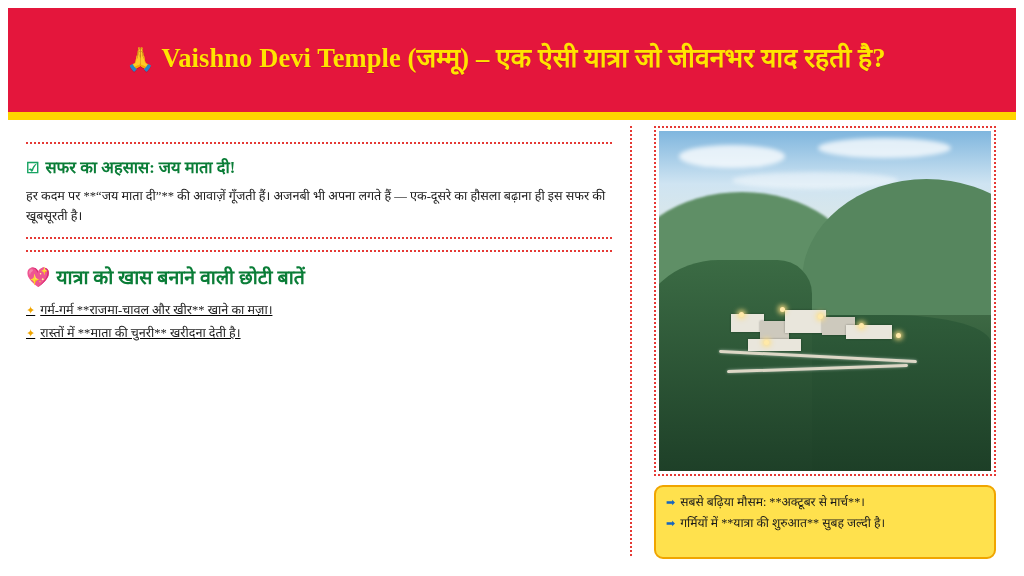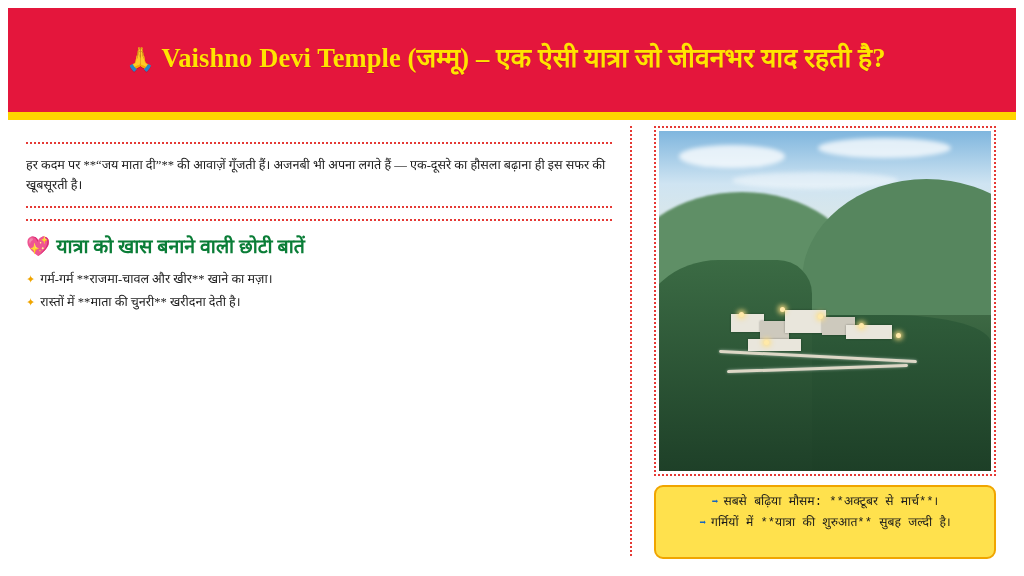--- a/index.html
+++ b/index.html
@@ -107,21 +107,21 @@
   }
   h2.pink-head {
     margin: 4px 0 10px 0;
     font-family: "Liberation Serif", serif;
     font-size: 19.5px;
     font-weight: bold;
     color: #0a7d37;
   }
   h2.pink-head .emoji { margin-right: 6px; }
   ul.bullets {
-    margin: 0; padding: 0; list-style: none;
+    margin: 0; padding: 0; list-style: none; text-decoration: underline;
   }
   ul.bullets li {
     font-family: "Liberation Serif", serif;
     font-size: 12.6px;
     line-height: 1.6;
     color: #1a1a1a;
     margin-bottom: 3px;
   }
   ul.bullets li .dot { color: #f0a500; margin-right: 5px; font-size: 11px; }
   
@@ -216,26 +216,25 @@
   .info-title {
     text-align: center;
     font-family: "Liberation Serif", serif;
     font-size: 12.6px;
     font-weight: bold;
     color: #1a1a1a;
     margin: 0 0 4px 0;
   }
   .info-title .emoji { margin-right: 4px; }
   .info-line {
-    font-family: Liberation Mono, monospace;
+    font-family: Liberation Serif, serif;
     font-size: 12.2px;
     line-height: 1.55;
     color: #1a1a1a;
     margin: 0 0 2px 0;
-    text-align: center;
   }
   .info-line .arrow { color: #1565c0; margin-right: 5px; font-size: 11px; }
   .bottom-strip {
     position: absolute;
     left: 0; bottom: 0; width: 1024px; height: 8px;
     background: #ffffff;
   }
 </style>
 </head>
 <body>
@@ -252,20 +251,23 @@
 
   <div class="body">
 
     <div class="col-left">
 
 
 
       <hr class="dotted-sep">
 
       <div class="block">
+        <h3 class="sub-head">
+          <span class="check">☑</span><span>सफर का अहसास: जय माता दी!</span>
+        </h3>
         <p class="para">हर कदम पर **“जय माता दी”** की आवाज़ें गूँजती हैं। अजनबी भी अपना लगते हैं — एक-दूसरे का हौसला बढ़ाना ही इस सफर की खूबसूरती है।</p>
       </div>
 
       <hr class="dotted-sep">
 
 
       <hr class="dotted-sep">
 
       <h2 class="pink-head">
         <span class="emoji">💖</span><span>यात्रा को खास बनाने वाली छोटी बातें</span>

